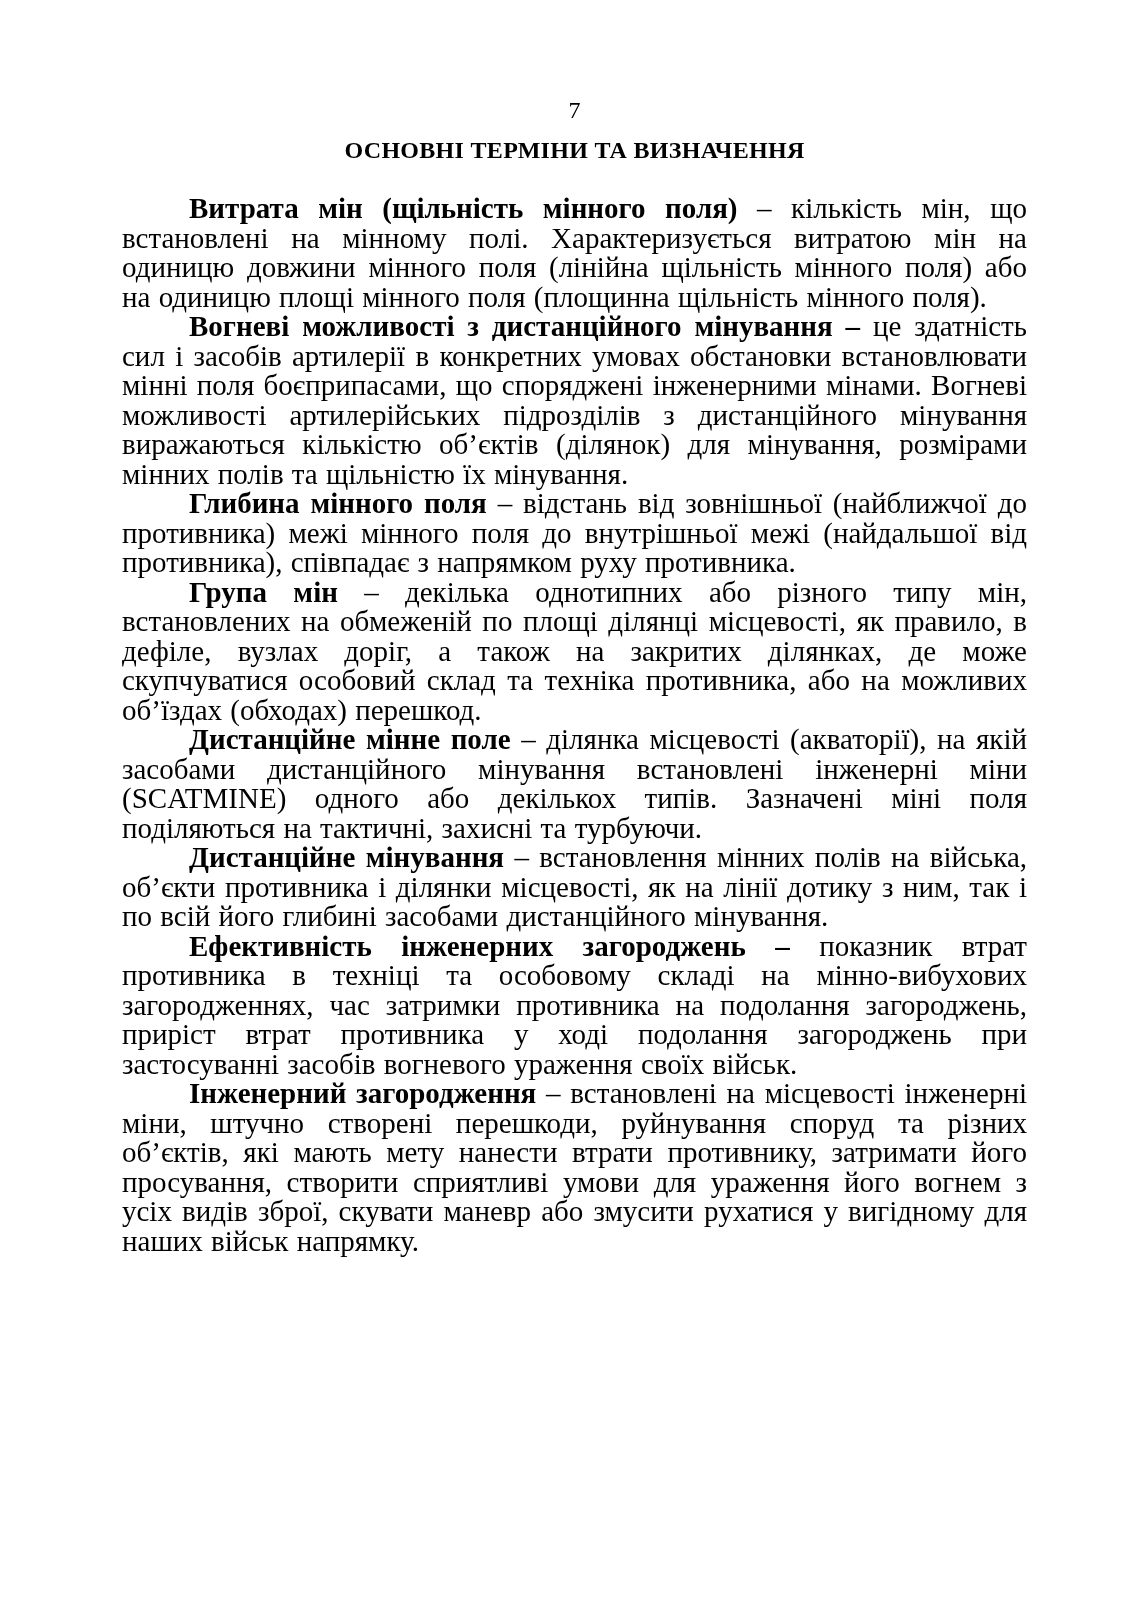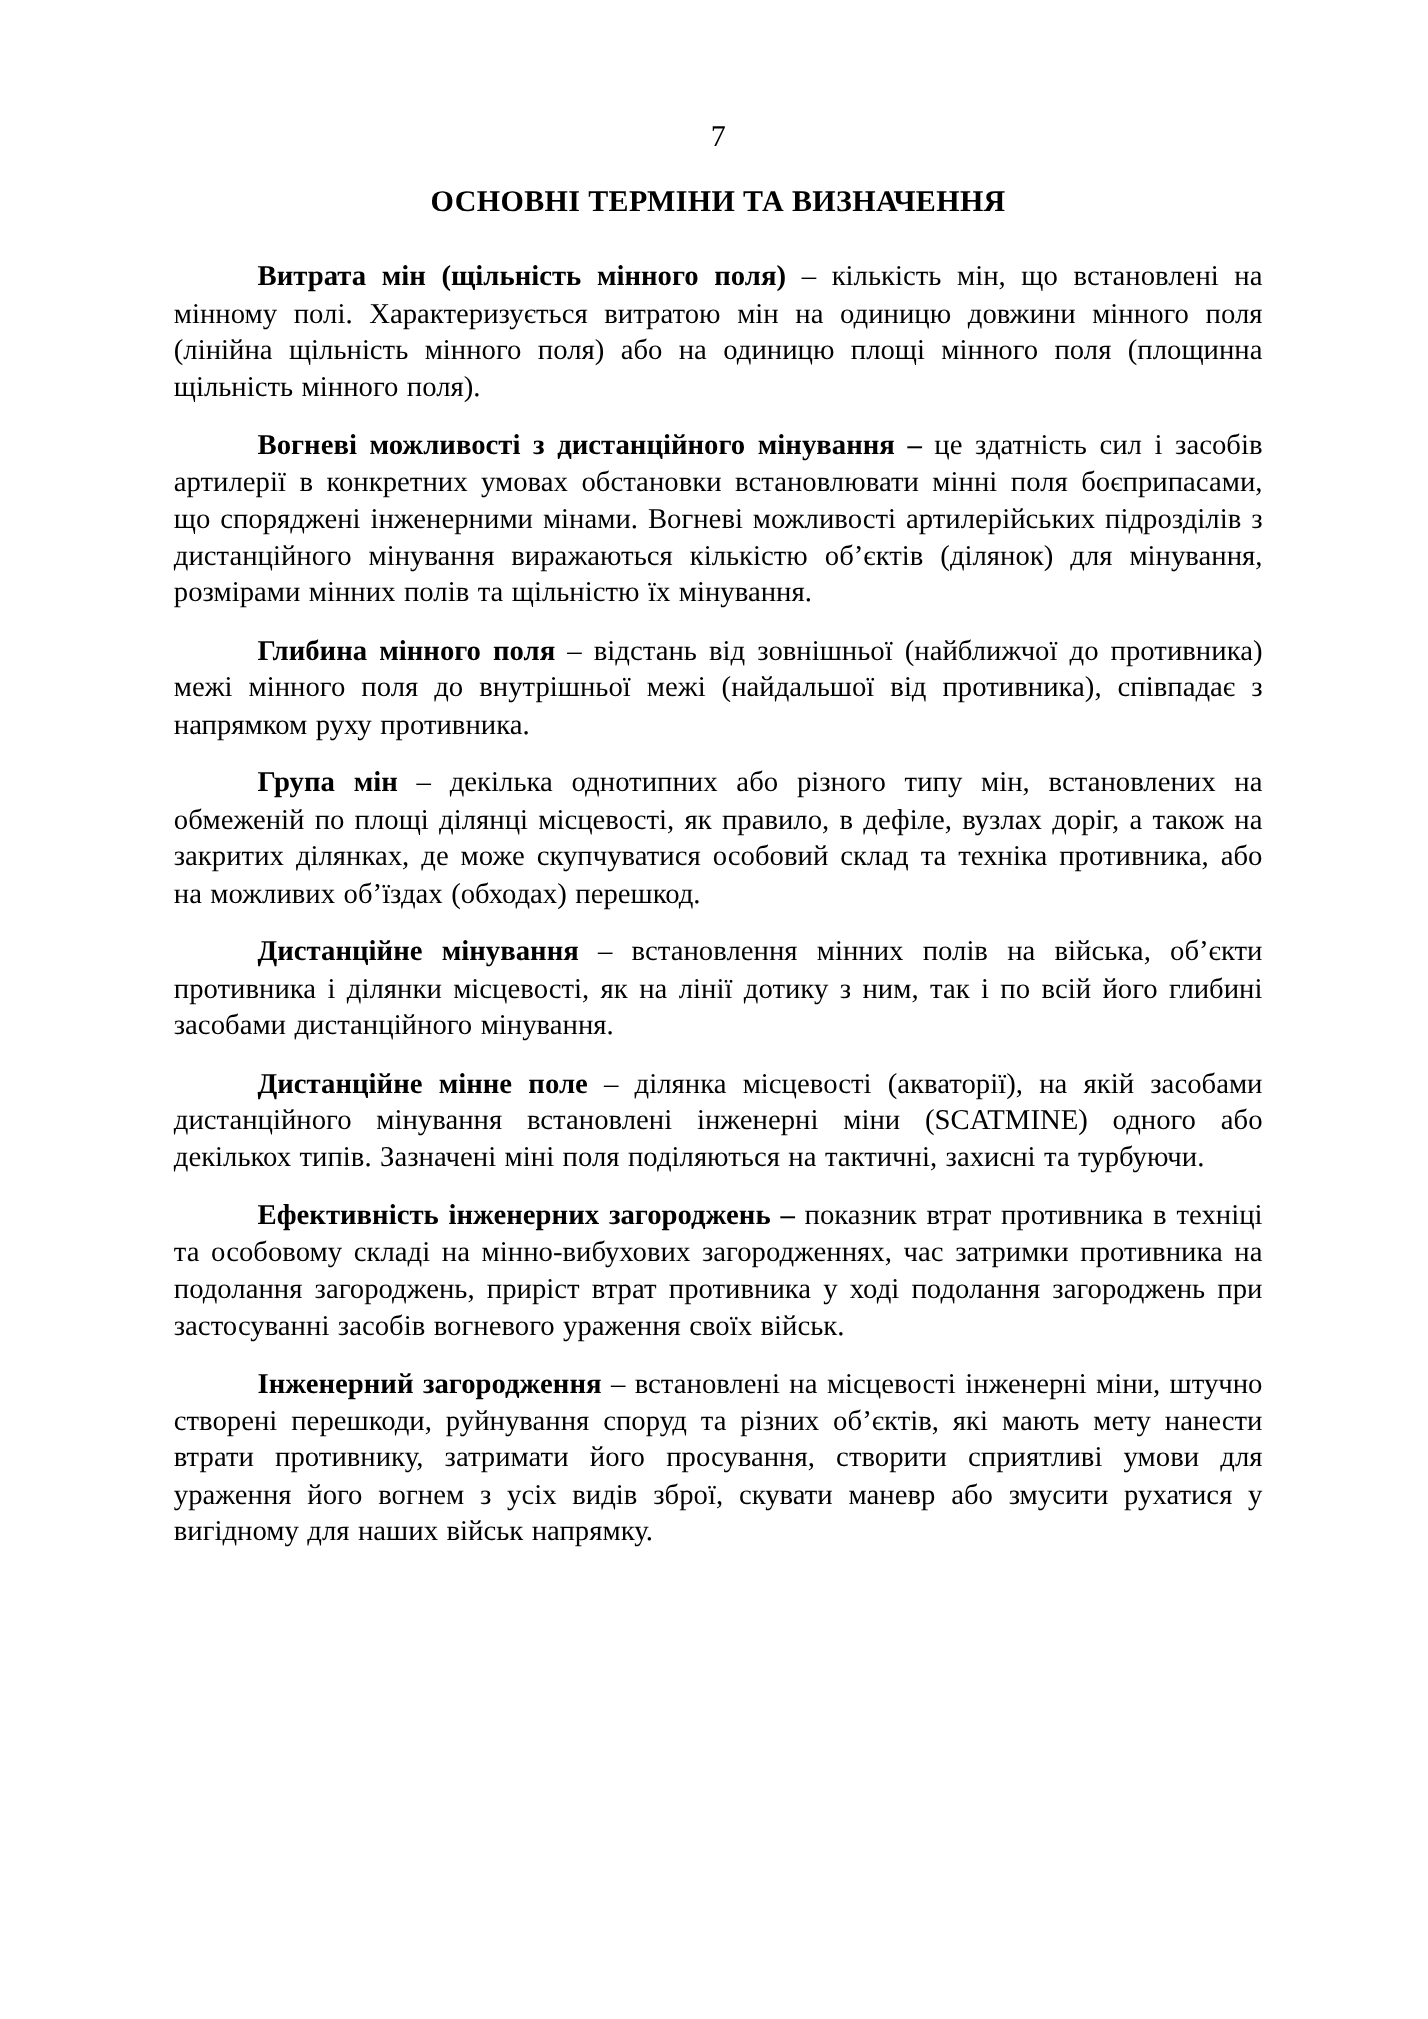--- a/index.html
+++ b/index.html
@@ -22,47 +22,47 @@
     text-align: center;
     font-size: 24px;
     line-height: 28px;
     margin: 0;
   }
   .doc-title {
     text-align: center;
     font-size: 24px;
     font-weight: bold;
     line-height: 28px;
-    margin: 24px 0 0 0;
+    margin: 12px 0 0 0;
     letter-spacing: 0.3px;
   }
   .definitions {
     margin-top: 30px;
   }
   .definitions p {
-    margin: 17px;
-    font-size: 23px;
+    margin: 0;
+    font-size: 29px;
     line-height: 29.5px;
     text-align: justify;
     text-indent: 67px;
     word-spacing: 1px;
   }
   .definitions p b {
     font-weight: bold;
   }
 </style>
 </head>
 <body>
 
 <div class="page">
   <p class="page-num">7</p>
   <h1 class="doc-title">ОСНОВНІ ТЕРМІНИ ТА ВИЗНАЧЕННЯ</h1>
   <div class="definitions">
       <p><b>Витрата мін (щільність мінного поля)</b> <span>– кількість мін, що встановлені на мінному полі. Характеризується витратою мін на одиницю довжини мінного поля (лінійна щільність мінного поля) або на одиницю площі мінного поля (площинна щільність мінного поля).</span></p>
       <p><b>Вогневі можливості з дистанційного мінування –</b> <span>це здатність сил і засобів артилерії в конкретних умовах обстановки встановлювати мінні поля боєприпасами, що споряджені інженерними мінами. Вогневі можливості артилерійських підрозділів з дистанційного мінування виражаються кількістю об’єктів (ділянок) для мінування, розмірами мінних полів та щільністю їх мінування.</span></p>
       <p><b>Глибина мінного поля</b> <span>– відстань від зовнішньої (найближчої до противника) межі мінного поля до внутрішньої межі (найдальшої від противника), співпадає з напрямком руху противника.</span></p>
       <p><b>Група мін</b> <span>– декілька однотипних або різного типу мін, встановлених на обмеженій по площі ділянці місцевості, як правило, в дефіле, вузлах доріг, а також на закритих ділянках, де може скупчуватися особовий склад та техніка противника, або на можливих об’їздах (обходах) перешкод.</span></p>
+      <p><b>Дистанційне мінне поле</b> <span>– ділянка місцевості (акваторії), на якій засобами дистанційного мінування встановлені інженерні міни (SCATMINE) одного або декількох типів. Зазначені міні поля поділяються на тактичні, захисні та турбуючи.</span></p>
       <p><b>Дистанційне мінування</b> <span>– встановлення мінних полів на війська, об’єкти противника і ділянки місцевості, як на лінії дотику з ним, так і по всій його глибині засобами дистанційного мінування.</span></p>
-      <p><b>Дистанційне мінне поле</b> <span>– ділянка місцевості (акваторії), на якій засобами дистанційного мінування встановлені інженерні міни (SCATMINE) одного або декількох типів. Зазначені міні поля поділяються на тактичні, захисні та турбуючи.</span></p>
       <p><b>Ефективність інженерних загороджень –</b> <span>показник втрат противника в техніці та особовому складі на мінно-вибухових загородженнях, час затримки противника на подолання загороджень, приріст втрат противника у ході подолання загороджень при застосуванні засобів вогневого ураження своїх військ.</span></p>
       <p><b>Інженерний загородження</b> <span>– встановлені на місцевості інженерні міни, штучно створені перешкоди, руйнування споруд та різних об’єктів, які мають мету нанести втрати противнику, затримати його просування, створити сприятливі умови для ураження його вогнем з усіх видів зброї, скувати маневр або змусити рухатися у вигідному для наших військ напрямку.</span></p>
     </div>
 </div>
 
 </body></html>

